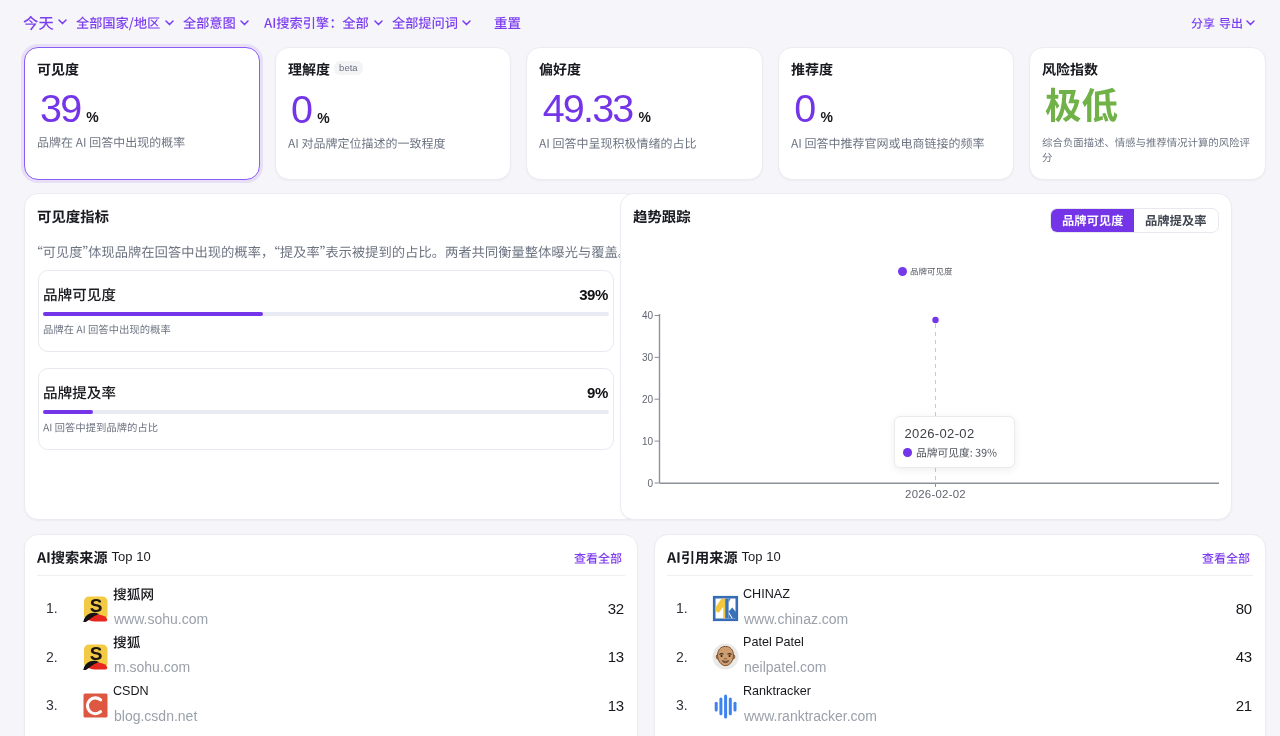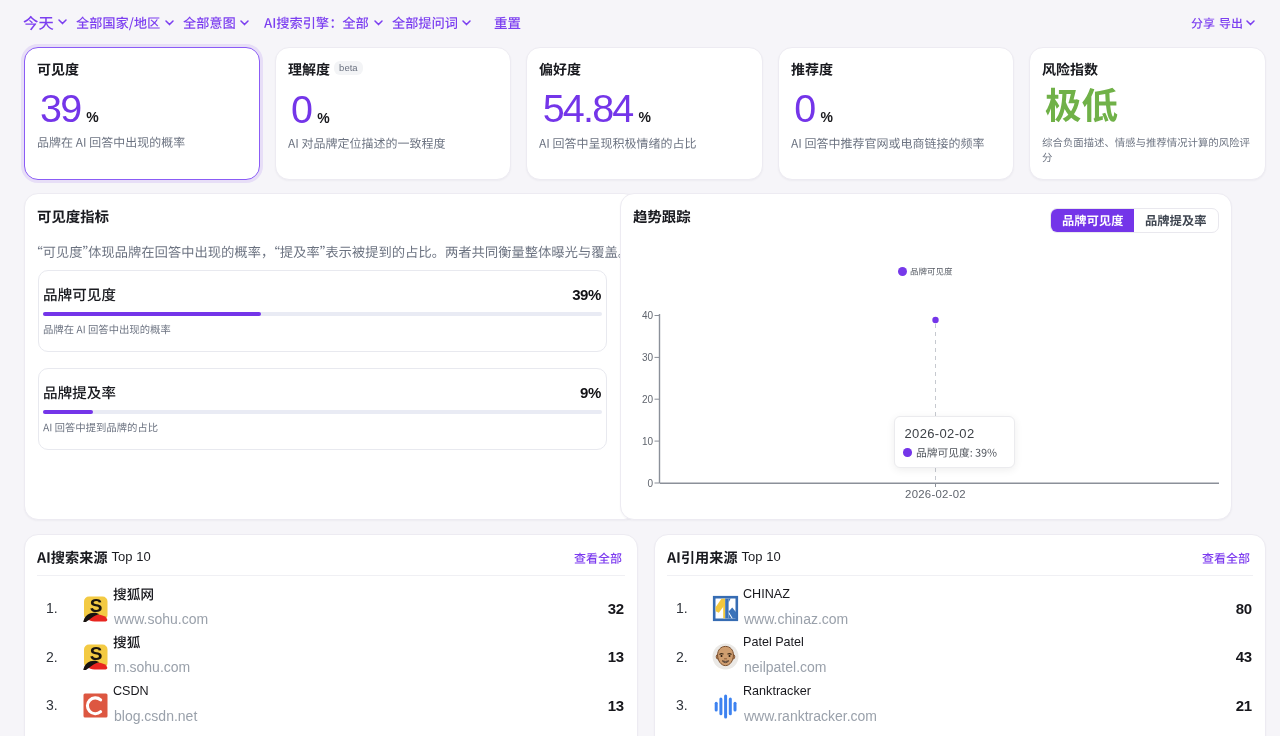--- a/index.html
+++ b/index.html
@@ -12,21 +12,21 @@
 .sc{position:relative;flex:1;padding:14px 12px 0 12px}
 .sc.sel{border:1.5px solid #8b5cf6;box-shadow:0 0 0 3px rgba(124,58,237,.12);padding:13.5px 11.5px 0 11.5px}
 .trow{display:flex;}
 .chip{font-size:9.5px;color:#6b7280;background:#f3f4f6;border-radius:6px;padding:2.5px 5.5px;line-height:1;margin-left:4px;position:relative;top:-1.5px}
 .vrow{margin-top:13.4px;height:39.5px;line-height:39.5px;white-space:nowrap;display:flex;align-items:flex-end}
 .num{font-size:39.5px;font-weight:400;color:#7435e9;letter-spacing:-1.8px;line-height:39.5px;margin-left:3.5px}
 .pct{font-size:14px;font-weight:700;color:#1a1a1e;margin-left:6px;line-height:14px;letter-spacing:0;align-self:flex-end;margin-bottom:4.6px}
 .drow{margin-top:8px}
 .ml{left:24px;top:193px;width:614px;height:327px}
 .mr{left:620px;top:193px;width:612px;height:327px}
-.mbox{position:absolute;left:13px;right:30px;height:82px;border:1px solid #e8e9ef;border-radius:10px}
+.mbox{position:absolute;left:13px;right:23px;height:82px;border:1px solid #e8e9ef;border-radius:10px}
 .mval{position:absolute;right:5px;top:16.5px;font-size:15px;font-weight:700;color:#101014;letter-spacing:-0.4px;line-height:15px}
 .track{position:absolute;left:3.5px;right:4px;top:41px;height:4px;background:#e9ebf4;border-radius:3px}
 .fill{height:4px;background:#7435e9;border-radius:3px}
 .toggle{position:absolute;right:12.5px;top:13.5px;height:25.5px;display:flex;border:1px solid #e9e8ee;border-radius:7px;overflow:hidden;background:#fff}
 .seg1{background:#7435e9;display:flex;align-items:center;padding:0 11px}
 .seg2{display:flex;align-items:center;padding:0 11px}
 .legend{position:absolute;left:276.5px;top:72.6px;display:flex;align-items:center}
 .ldot{width:9.7px;height:9.7px;border-radius:50%;background:#7639ea;margin-right:3.2px}
 .chart{position:absolute;left:0;top:0}
 .axt{font-family:"Liberation Sans",sans-serif;font-size:10px;fill:#60656e}
@@ -39,21 +39,21 @@
 .divider{position:absolute;left:12px;right:12px;top:39.5px;height:1px;background:#f0f0f4}
 .rows{position:absolute;left:12px;right:13px;top:48.75px}
 .row{display:flex;align-items:center;height:48.5px;padding-left:9px}
 .top10{font-size:13px;color:#1a1b20;margin-left:4px;line-height:14px;position:relative;top:0.3px}
 .rank{width:35.5px;font-size:14px;color:#30343b;flex:none}
 .nm{margin-left:4.5px;position:relative;top:-1.85px}
 .n1{height:15px}
 .n1 svg{margin-top:0}
 .lat{font-size:12.6px;color:#17171c;line-height:15px;display:block}
 .n2{font-size:14px;color:#9aa1ab;line-height:12.5px;margin-top:11px;padding-left:1px}
-.val{margin-left:auto;font-size:15px;font-weight:700;color:#17171c;letter-spacing:-0.2px}
+.val{margin-left:auto;font-size:15px;font-weight:400;color:#17171c;letter-spacing:-0.2px}
 </style></head><body>
 <svg width="0" height="0" style="position:absolute">
     <defs>
       <path id="g0m" transform="scale(1,-1)" d="M386 522C451 473 537 401 577 356L644 423C602 468 513 535 449 581ZM158 355V259H698C627 167 533 50 452 -43L550 -88C656 42 785 207 871 325L796 360L780 355ZM488 853C388 699 209 565 30 486C58 462 88 427 103 400C250 474 394 582 505 710C614 591 767 475 895 408C912 435 945 474 970 495C830 555 661 671 561 781L581 809Z"></path>
       <path id="g1m" transform="scale(1,-1)" d="M65 467V370H420C381 235 283 94 36 0C57 -19 86 -58 98 -81C339 14 451 153 502 294C584 112 712 -16 907 -79C921 -53 950 -13 972 8C771 63 638 193 568 370H937V467H538C541 500 542 532 542 563V675H895V772H101V675H443V564C443 533 442 501 438 467Z"></path>
       <path id="g2m" transform="scale(1,-1)" d="M487 855C386 697 204 557 21 478C46 457 73 424 87 400C124 418 160 438 196 460V394H450V256H205V173H450V27H76V-58H930V27H550V173H806V256H550V394H810V459C845 437 880 416 917 395C930 423 958 456 981 476C819 555 675 652 553 789L571 815ZM225 479C327 546 422 628 500 720C588 622 679 546 780 479Z"></path>
       <path id="g3m" transform="scale(1,-1)" d="M619 793V-81H703V708H843C817 631 781 525 748 446C832 360 855 286 855 227C856 193 849 164 831 153C820 147 806 144 792 143C774 142 749 142 723 145C738 119 746 81 747 56C776 55 806 55 829 58C854 61 876 68 894 80C928 104 942 153 942 217C942 285 924 364 838 457C878 547 923 662 957 756L892 797L878 793ZM237 826C250 797 264 761 274 730H75V644H418C403 589 376 513 351 460H204L276 480C266 525 241 591 213 642L132 621C156 570 181 505 189 460H47V374H574V460H442C465 508 490 569 512 623L422 644H552V730H374C362 765 341 812 323 850ZM100 291V-80H189V-33H438V-73H532V291ZM189 50V206H438V50Z"></path>
       <path id="g4m" transform="scale(1,-1)" d="M588 317C621 284 659 239 677 209H539V357H727V438H539V559H750V643H245V559H450V438H272V357H450V209H232V131H769V209H680L742 245C723 275 682 319 648 350ZM82 801V-84H178V-34H817V-84H917V801ZM178 54V714H817V54Z"></path>
       <path id="g5m" transform="scale(1,-1)" d="M417 824C428 805 439 781 448 759H77V543H170V673H832V543H928V759H563C551 789 533 824 516 853ZM784 485C731 434 650 372 577 323C555 373 523 421 480 463C503 479 525 496 545 513H785V595H213V513H418C324 455 195 410 75 383C90 365 115 327 125 308C219 335 321 373 409 421C424 406 438 390 449 373C361 312 195 244 70 215C87 195 107 163 117 141C234 178 386 246 486 311C495 293 502 274 507 255C407 168 212 77 54 41C72 20 93 -15 103 -38C242 4 408 83 523 167C528 100 512 45 488 25C472 6 453 3 428 3C406 3 373 5 337 8C353 -18 362 -55 363 -81C393 -82 424 -83 446 -83C495 -82 524 -74 557 -42C611 0 635 120 603 246L644 270C696 129 785 17 909 -41C922 -17 950 18 971 36C850 84 761 192 718 318C768 352 818 389 861 423Z"></path>
       <path id="g6m" transform="scale(1,-1)" d="M12 -180H93L369 799H290Z"></path>
@@ -653,21 +653,21 @@
           </svg>
         </div>
       </div>
       <div class="card sc">
         <div class="trow">
           <svg class="z" style="width:42.0px;height:14px;" viewBox="0 -900 3000 1000">
             <use href="#t_phd" fill="#1a1b20"></use>
           </svg>
         </div>
         <div class="vrow">
-          <span class="num">54.84</span>
+          <span class="num">49.33</span>
           <span class="pct">%</span>
         </div>
         <div class="drow">
           <svg class="z" style="width:157.5px;height:12px;" viewBox="0 -900 13125 1000">
             <use href="#d_card3" fill="#6b7280"></use>
           </svg>
         </div>
       </div>
       <div class="card sc">
         <div class="trow">

